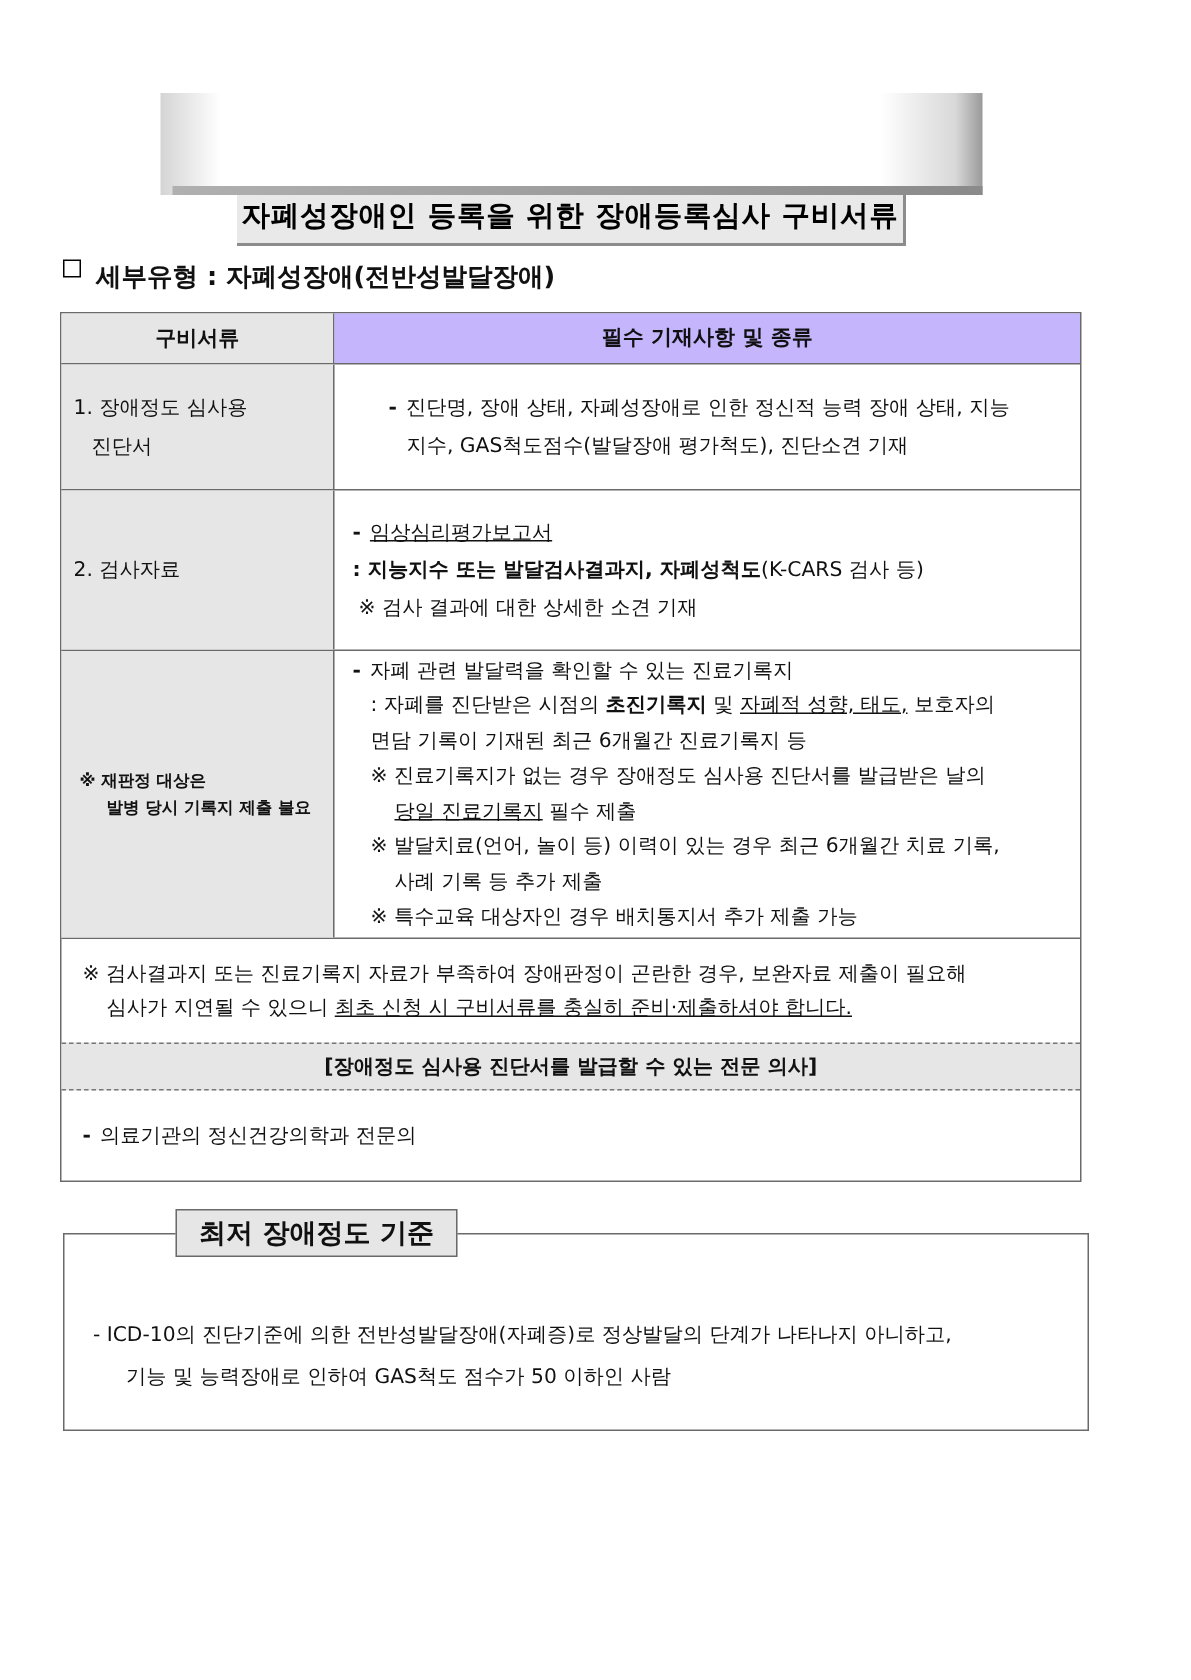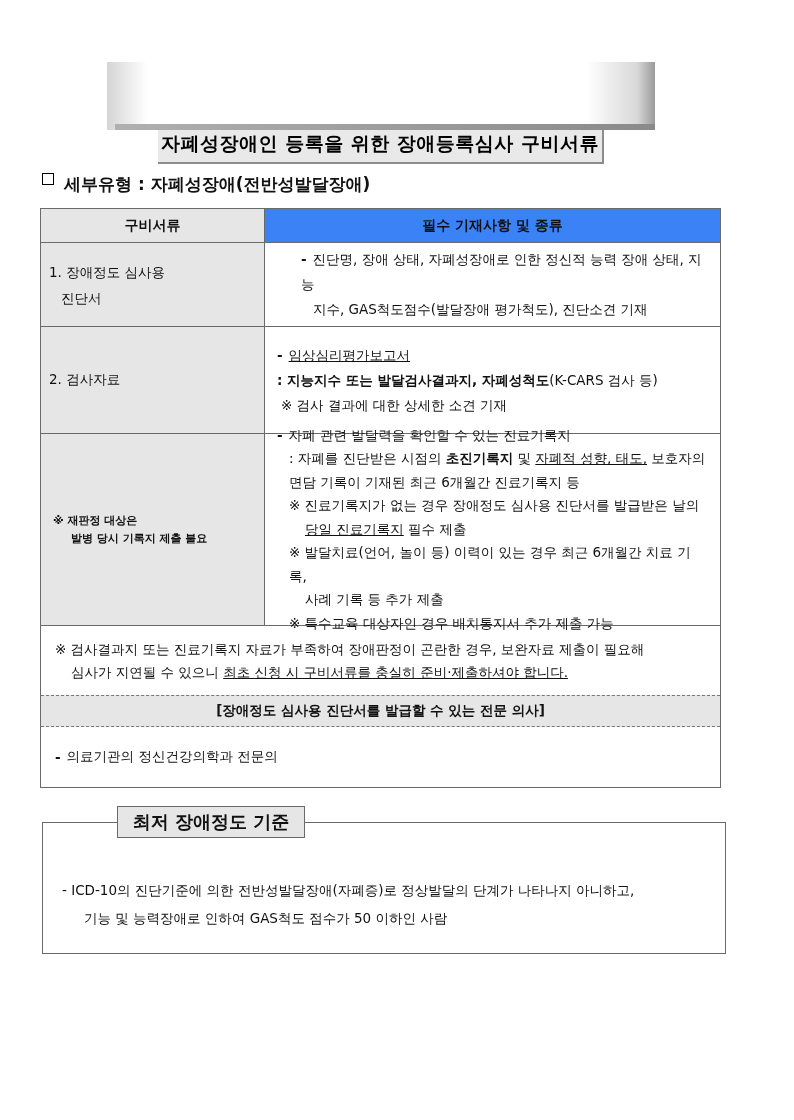--- a/index.html
+++ b/index.html
@@ -18,26 +18,26 @@
 
   
   .section-head { position:absolute; left:42px; top:173px; font-size:17px; font-weight:bold;
     display:flex; align-items:flex-start; gap:10px; }
   .checkbox { width:10px; height:10px; border:1.5px solid #000; display:inline-block; }
 
   
   .tbl { position:absolute; left:40px; top:208px; width:681px; border:1.5px solid #6a6a6a; box-sizing:border-box; }
   .row { display:flex; border-top:1.5px solid #6a6a6a; box-sizing:border-box; }
   .row:first-child { border-top:none; }
-  .cell-l { width:224px; background:#e6e6e6; border-right:1.5px solid #6a6a6a; box-sizing:border-box;
+  .cell-l { width:182px; background:#e6e6e6; border-right:1.5px solid #6a6a6a; box-sizing:border-box;
     padding:0 8px; display:flex; flex-direction:column; justify-content:center; font-size:13.5px; }
   .cell-r { flex:1; padding:0 12px 0 12px; display:flex; flex-direction:column; justify-content:center;
     font-size:13.5px; line-height:25px; }
   .hdr .cell-l, .hdr .cell-r { font-weight:bold; align-items:center; font-size:14px; }
-  .hdr .cell-r { background:#3b82f6; }
+  .hdr .cell-r { background:#c4b5fd; }
   .hdr { height:33px; }
   .r1 { height:84px;gap:24px; }
   .r2 { height:107px; }
   .r3 { height:192px; }
   .r1 .cell-l { line-height:26px; }
   .indent { padding-left:12px; }
   .indent2 { padding-left:28px; }
   .b { font-weight:bold; }
   .u { text-decoration:underline; }
   .dash { font-weight:bold; margin-right:6px; }

